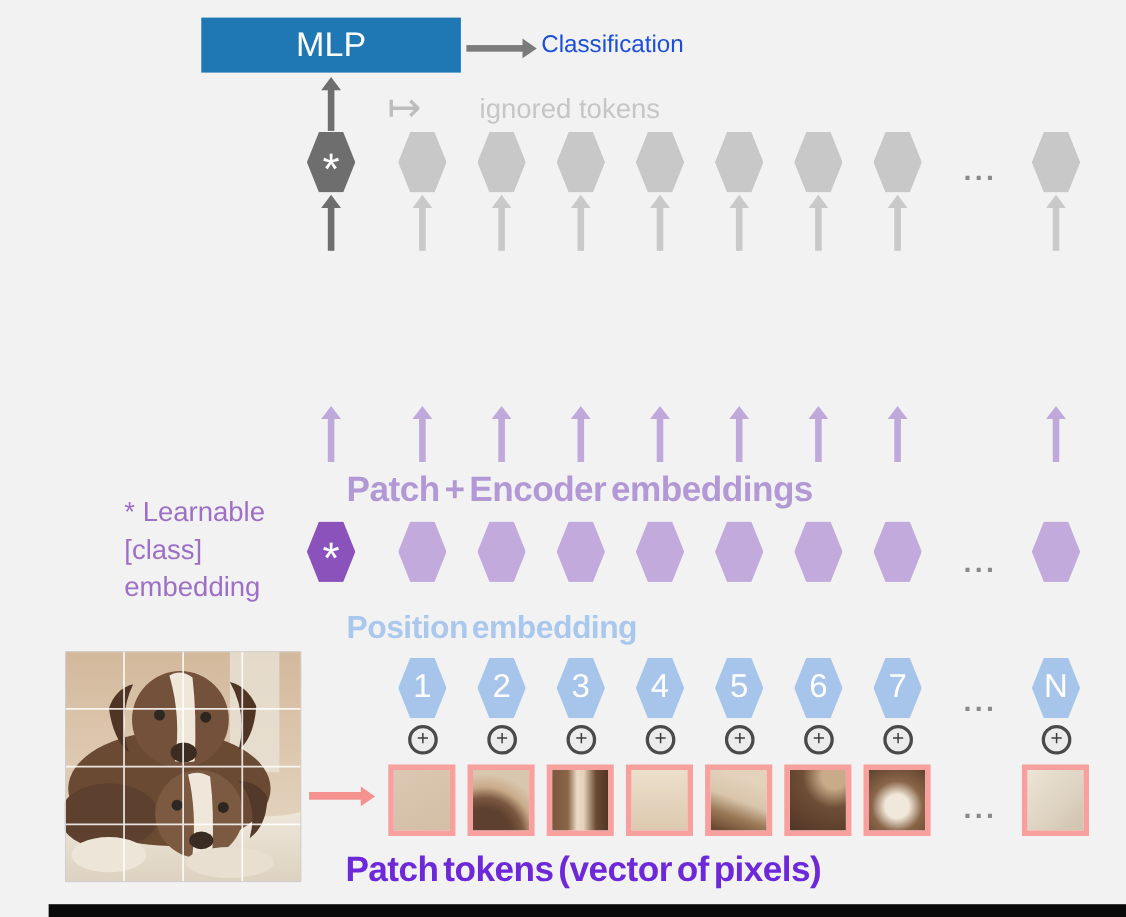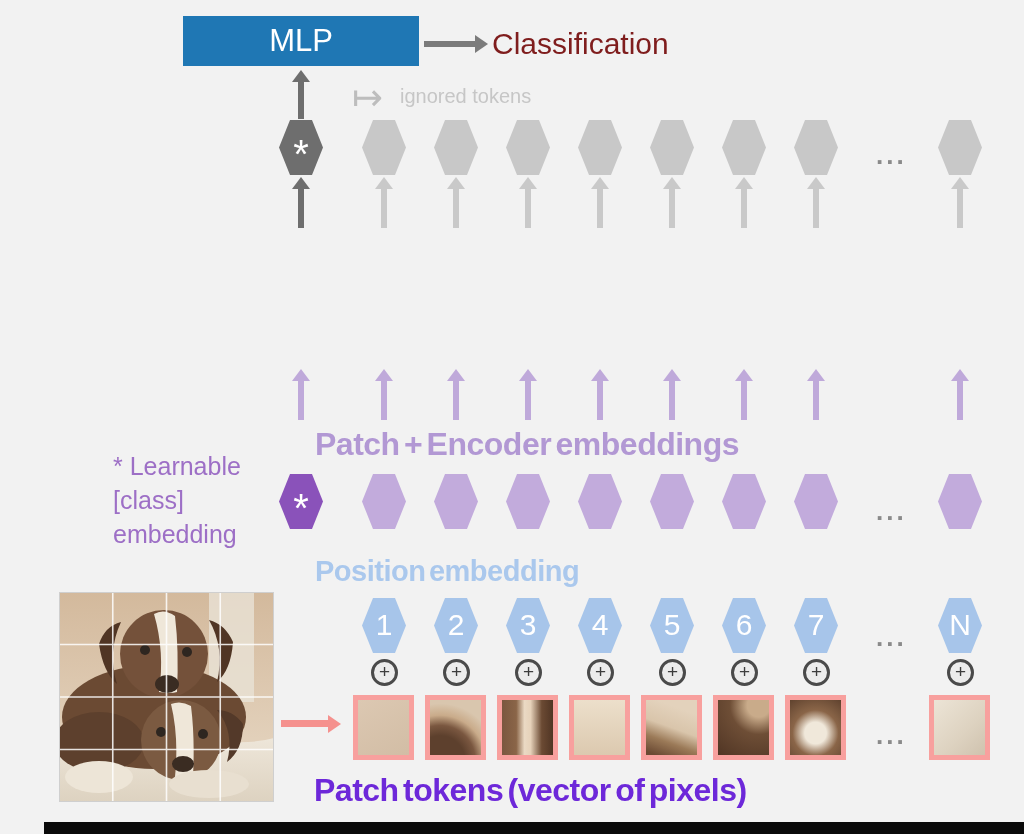--- a/index.html
+++ b/index.html
@@ -40,23 +40,23 @@
   .arrow-h .shaft{position:absolute;left:0;right:11px;top:6px;height:6px;background:currentColor;}
   .arrow-h .head{position:absolute;right:0;top:0;width:0;height:0;
                  border-top:9px solid transparent;border-bottom:9px solid transparent;
                  border-left:13px solid currentColor;}
   .c-gray{color:#7b7b7b;}
   .c-salmon{color:#f5918e;}
   #img-arrow .shaft{height:7px;top:5px;}
 
   
   .lbl{position:absolute;white-space:nowrap;}
-  #classification-lbl{left:448px;top:27px;font-size:30px;color:#7f1d1d;}
+  #classification-lbl{left:448px;top:27px;font-size:22px;color:#1d4ed8;}
   #mapsto{left:308px;top:76px;font-size:37px;color:#bdbdbd;font-family:"DejaVu Sans",sans-serif;}
-  #ignored-lbl{left:356px;top:85px;font-size:20px;color:#c6c6c6;}
+  #ignored-lbl{left:392px;top:85px;font-size:25px;color:#c6c6c6;}
   #patchpos-lbl{left:271px;top:426px;font-size:32px;font-weight:700;color:#b298d4;word-spacing:-4px;letter-spacing:-.5px;}
   #position-lbl{left:271px;top:555px;font-size:29px;font-weight:700;color:#aac8ed;word-spacing:-4px;letter-spacing:-.5px;}
   #patchtokens-lbl{left:270px;top:772px;font-size:32px;font-weight:700;color:#6d28d9;word-spacing:-4px;letter-spacing:-.5px;}
   .note-line{position:absolute;left:69px;font-size:25px;color:#9d6fc6;}
 
   .dots{position:absolute;font-weight:700;font-size:26px;letter-spacing:3px;color:#8a8a8a;}
 
   
   .plus-circle{position:absolute;width:21px;height:21px;border:3px solid #4a4a4a;border-radius:50%;
                background:#ececec;display:flex;align-items:center;justify-content:center;

